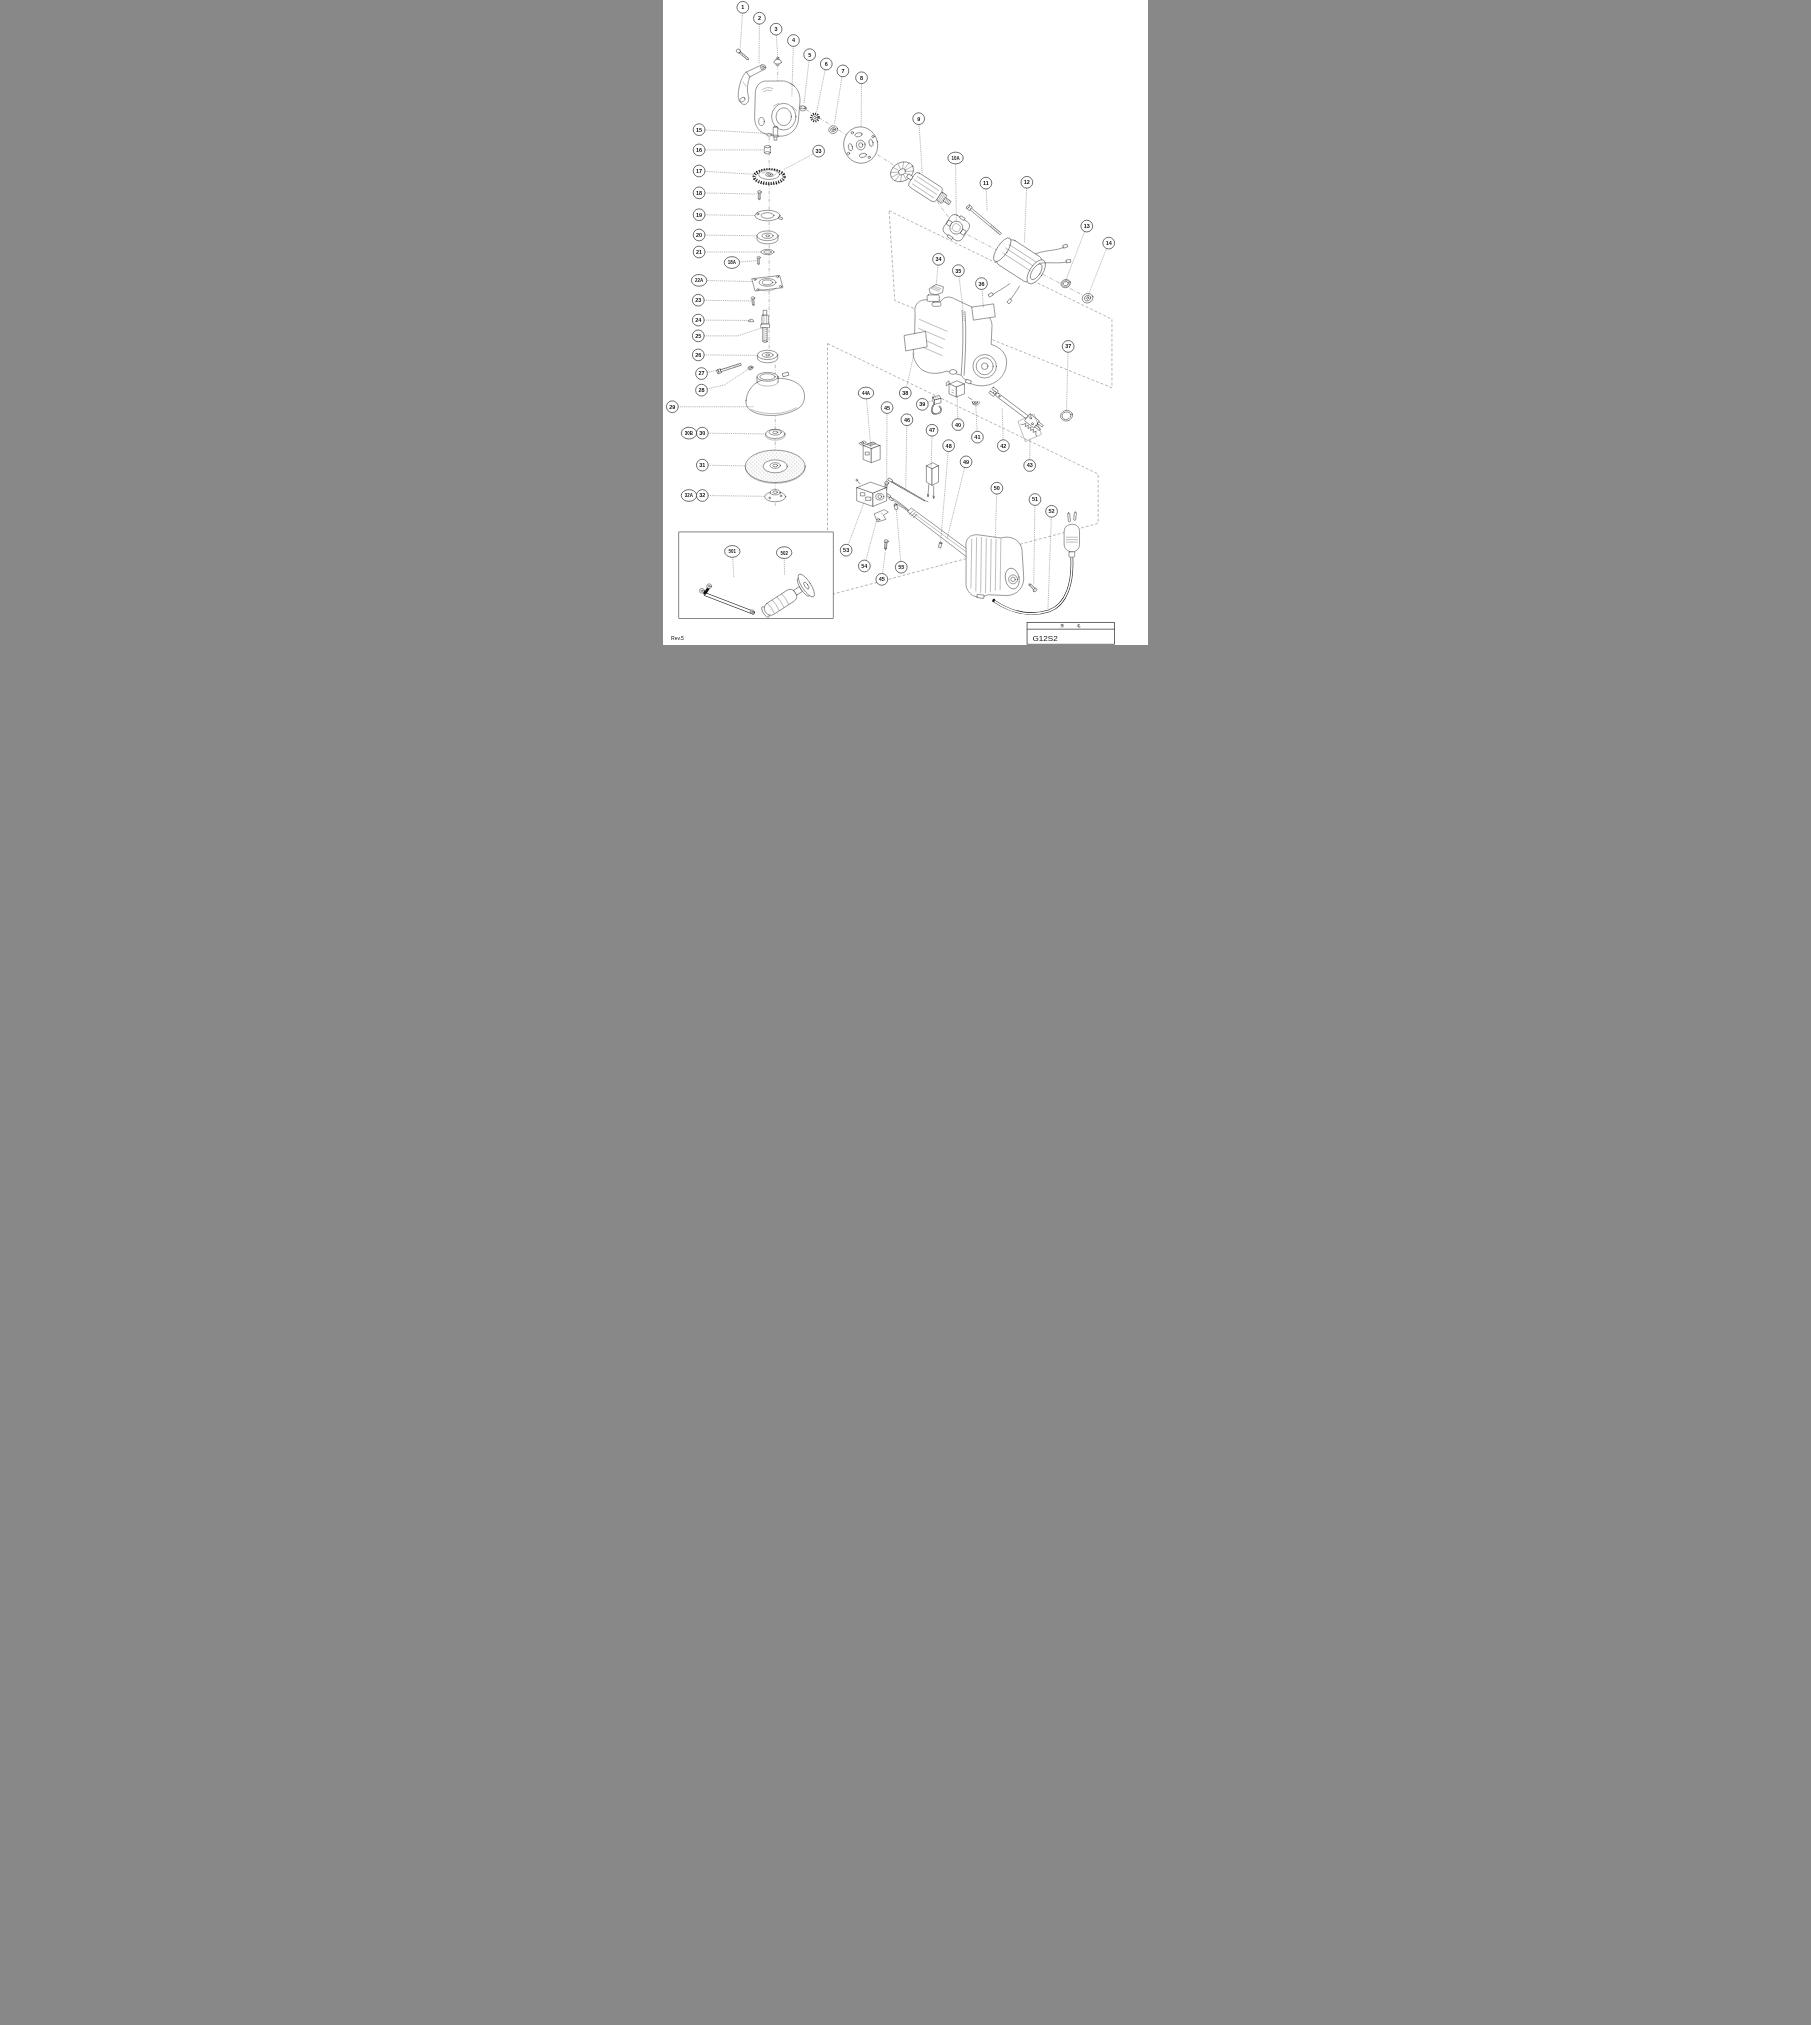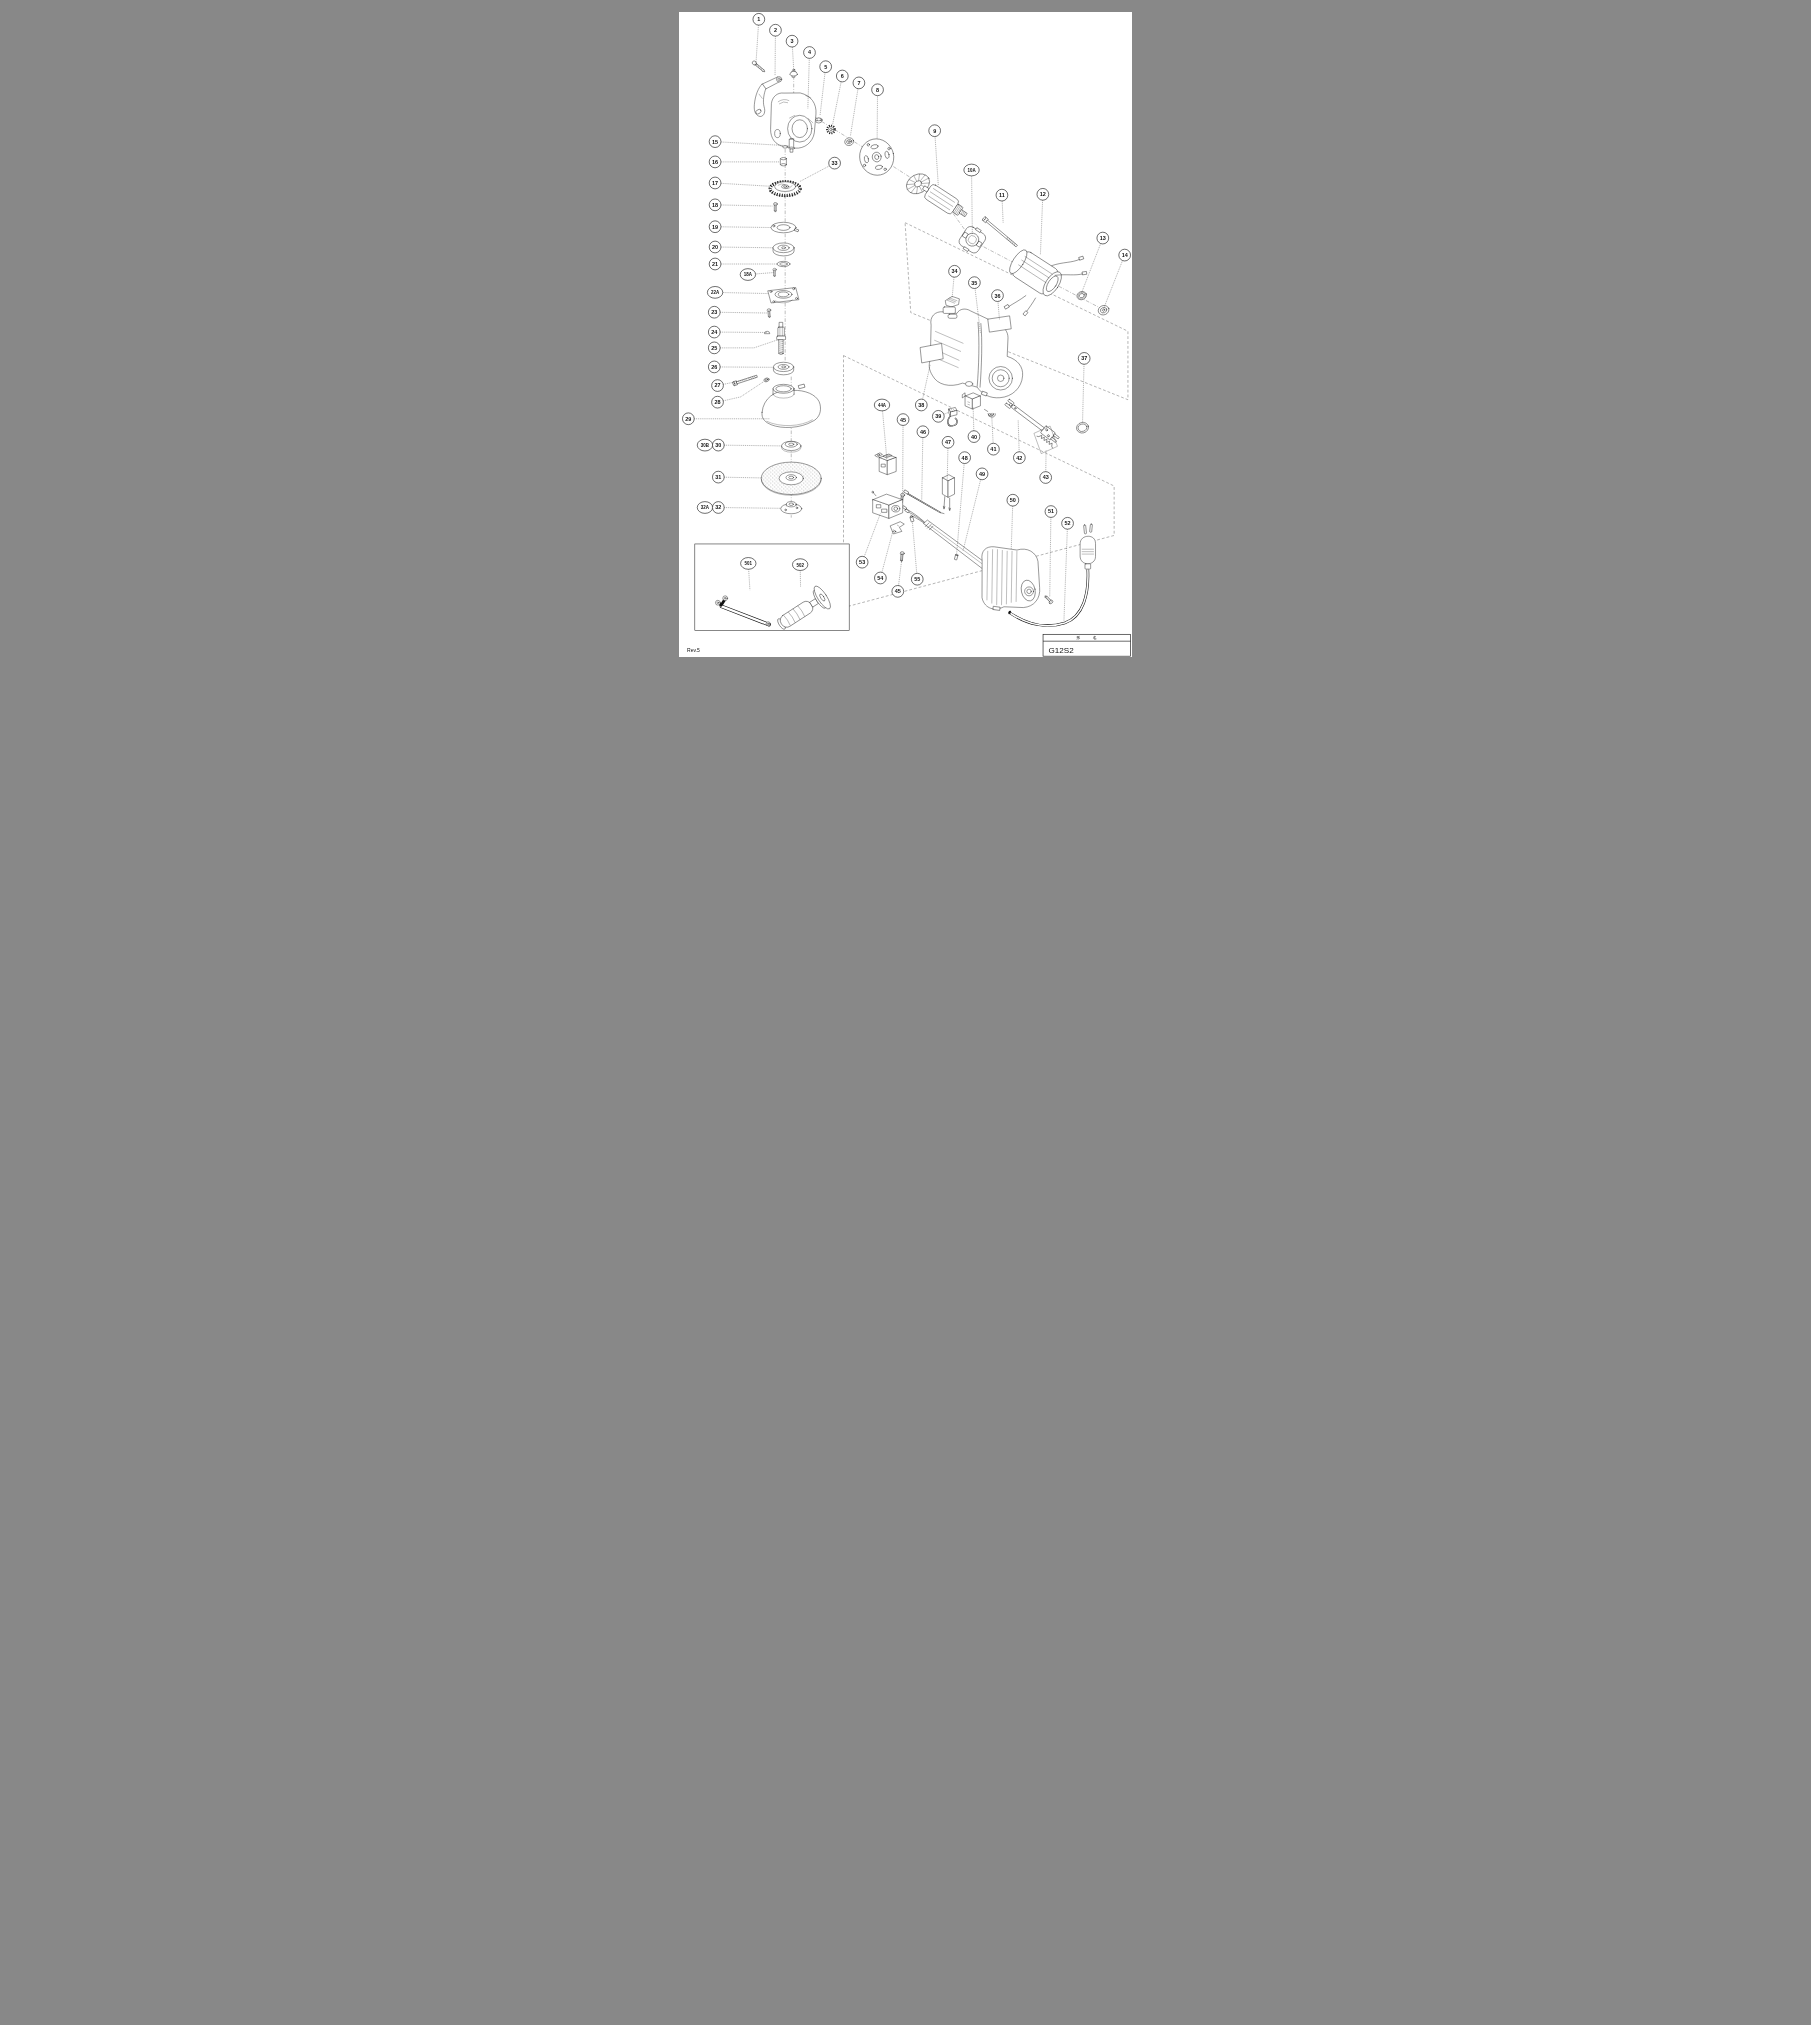--- a/index.html
+++ b/index.html
@@ -1,17 +1,17 @@
 <!DOCTYPE html>
 <html style="font-size:6.5px"><head>
 <meta charset="utf-8">
 <style>
   html,body{margin:0;padding:0;background:#888;}
-  .page{position:relative;width:453px;height:645px;margin:12px auto;background:#fff;overflow:hidden;
-        font-family:"Liberation Sans",sans-serif;}
+  .page{position:relative;width:453px;height:645px;margin:0 auto;background:#fff;overflow:hidden;
+        font-family:"Liberation Sans",sans-serif;padding-left:32px;}
   svg{position:absolute;left:0;top:0;}
   .pt{fill:#fff;stroke:#1a1a1a;stroke-width:1.1;stroke-linejoin:round;stroke-linecap:round;}
   .ln{fill:none;stroke:#1a1a1a;stroke-width:1.1;stroke-linejoin:round;stroke-linecap:round;}
   .thin{fill:none;stroke:#1a1a1a;stroke-width:.7;}
   .leader{fill:none;stroke:#222;stroke-width:.85;stroke-dasharray:2.6 2.1;}
   .balloon{fill:#fff;stroke:#111;stroke-width:1.5;}
   .balloon-num{font:bold 13.5px "Liberation Sans",sans-serif;text-anchor:middle;fill:#111;}
   .balloon-num.wide{font-size:11px;}
   .axis{fill:none;stroke:#333;stroke-width:.8;stroke-dasharray:9 4 2 4;}
   .gbox{fill:none;stroke:#333;stroke-width:.9;stroke-dasharray:7 5;}

